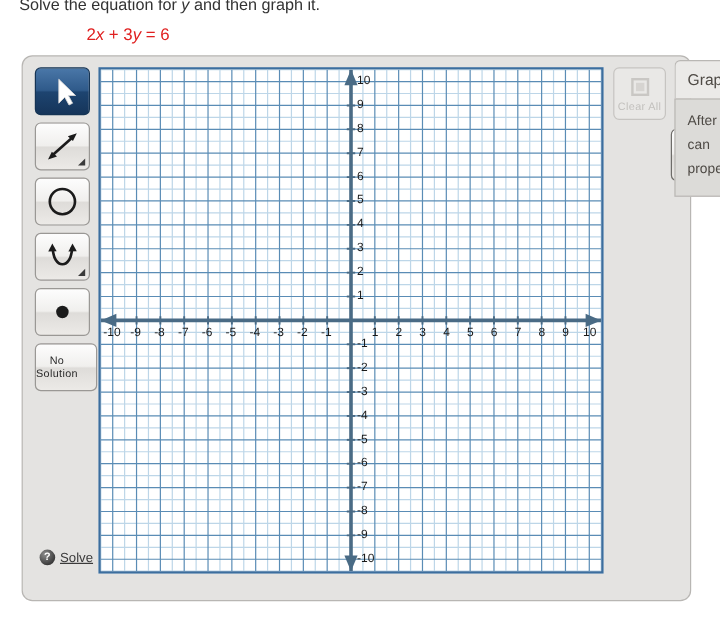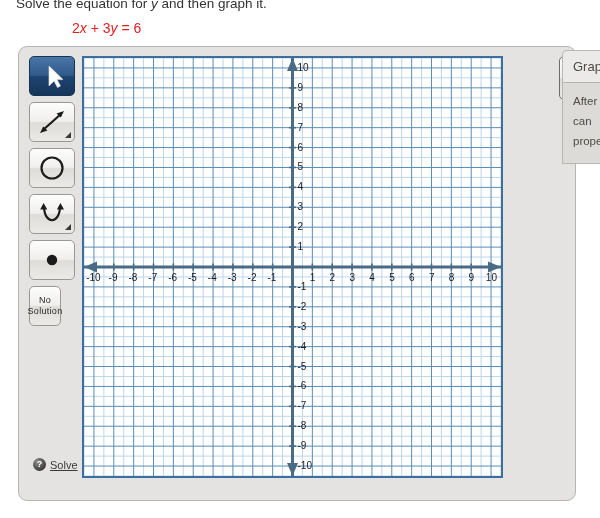--- a/index.html
+++ b/index.html
@@ -76,31 +76,30 @@
   .corner-tri {
     position: absolute;
     right: 3px;
     bottom: 3px;
     width: 0; height: 0;
     border-left: 6px solid transparent;
     border-bottom: 6px solid #3a3a3a;
   }
   .nosol-btn {
     position: relative;
-    width: 32px;
+    width: 52px;
     height: 40px;
     margin-bottom: 6px;
     border: 1px solid #9a9895;
     border-radius: 5px;
     background: linear-gradient(to bottom, #fdfdfd 0%, #f0efed 48%, #dedcd9 52%, #eceae7 100%);
     box-sizing: border-box;
     cursor: pointer;
     display: flex;
     align-items: center;
-    justify-content: center;
     text-align: center;
     font-size: 9px;
     line-height: 11px;
     color: #2a2a2a;
     letter-spacing: 0.3px;
   }
 
   
   .help-row {
     position: absolute;
@@ -467,20 +466,27 @@
           <div class="ylabel" style="left: 213.5px; top: 322.429px;">-6</div>
           <div class="ylabel" style="left: 213.5px; top: 342.333px;">-7</div>
           <div class="ylabel" style="left: 213.5px; top: 362.238px;">-8</div>
           <div class="ylabel" style="left: 213.5px; top: 382.143px;">-9</div>
           <div class="ylabel" style="left: 213.5px; top: 402.048px;">-10</div>
         </div>
     </div>
 
     <div class="right-toolbar">
 
+      <div class="rbtn">
+        <svg width="22" height="20" viewBox="0 0 22 20">
+          <rect x="5" y="3" width="13" height="13" fill="none" stroke="#c9c7c4" stroke-width="2"></rect>
+          <rect x="8" y="6" width="7" height="7" fill="#d6d4d1"></rect>
+        </svg>
+        <span class="rlabel">Clear All</span>
+      </div>
 
 
       <div class="rbtn enabled">
         <svg width="24" height="22" viewBox="0 0 24 22">
           <path d="M4.5 11.5 L11 5 L17.5 11.5 L11 18 Z" fill="#b9c9d8" stroke="#4a4a4a" stroke-width="1.1"></path>
           <line x1="11" y1="2.5" x2="11" y2="6.5" stroke="#2c4a78" stroke-width="2"></line>
           <path d="M17.5 11.5 C21 11.5, 21.5 16, 19.2 17.8 C17.6 16.2, 18 13, 17.5 11.5 Z" fill="#2f73c4"></path>
           <path d="M5 12.2 L11 18 L16.6 12.2 Z" fill="#2f73c4" opacity="0.85"></path>
         </svg>
         <span class="rlabel">Fill</span>

